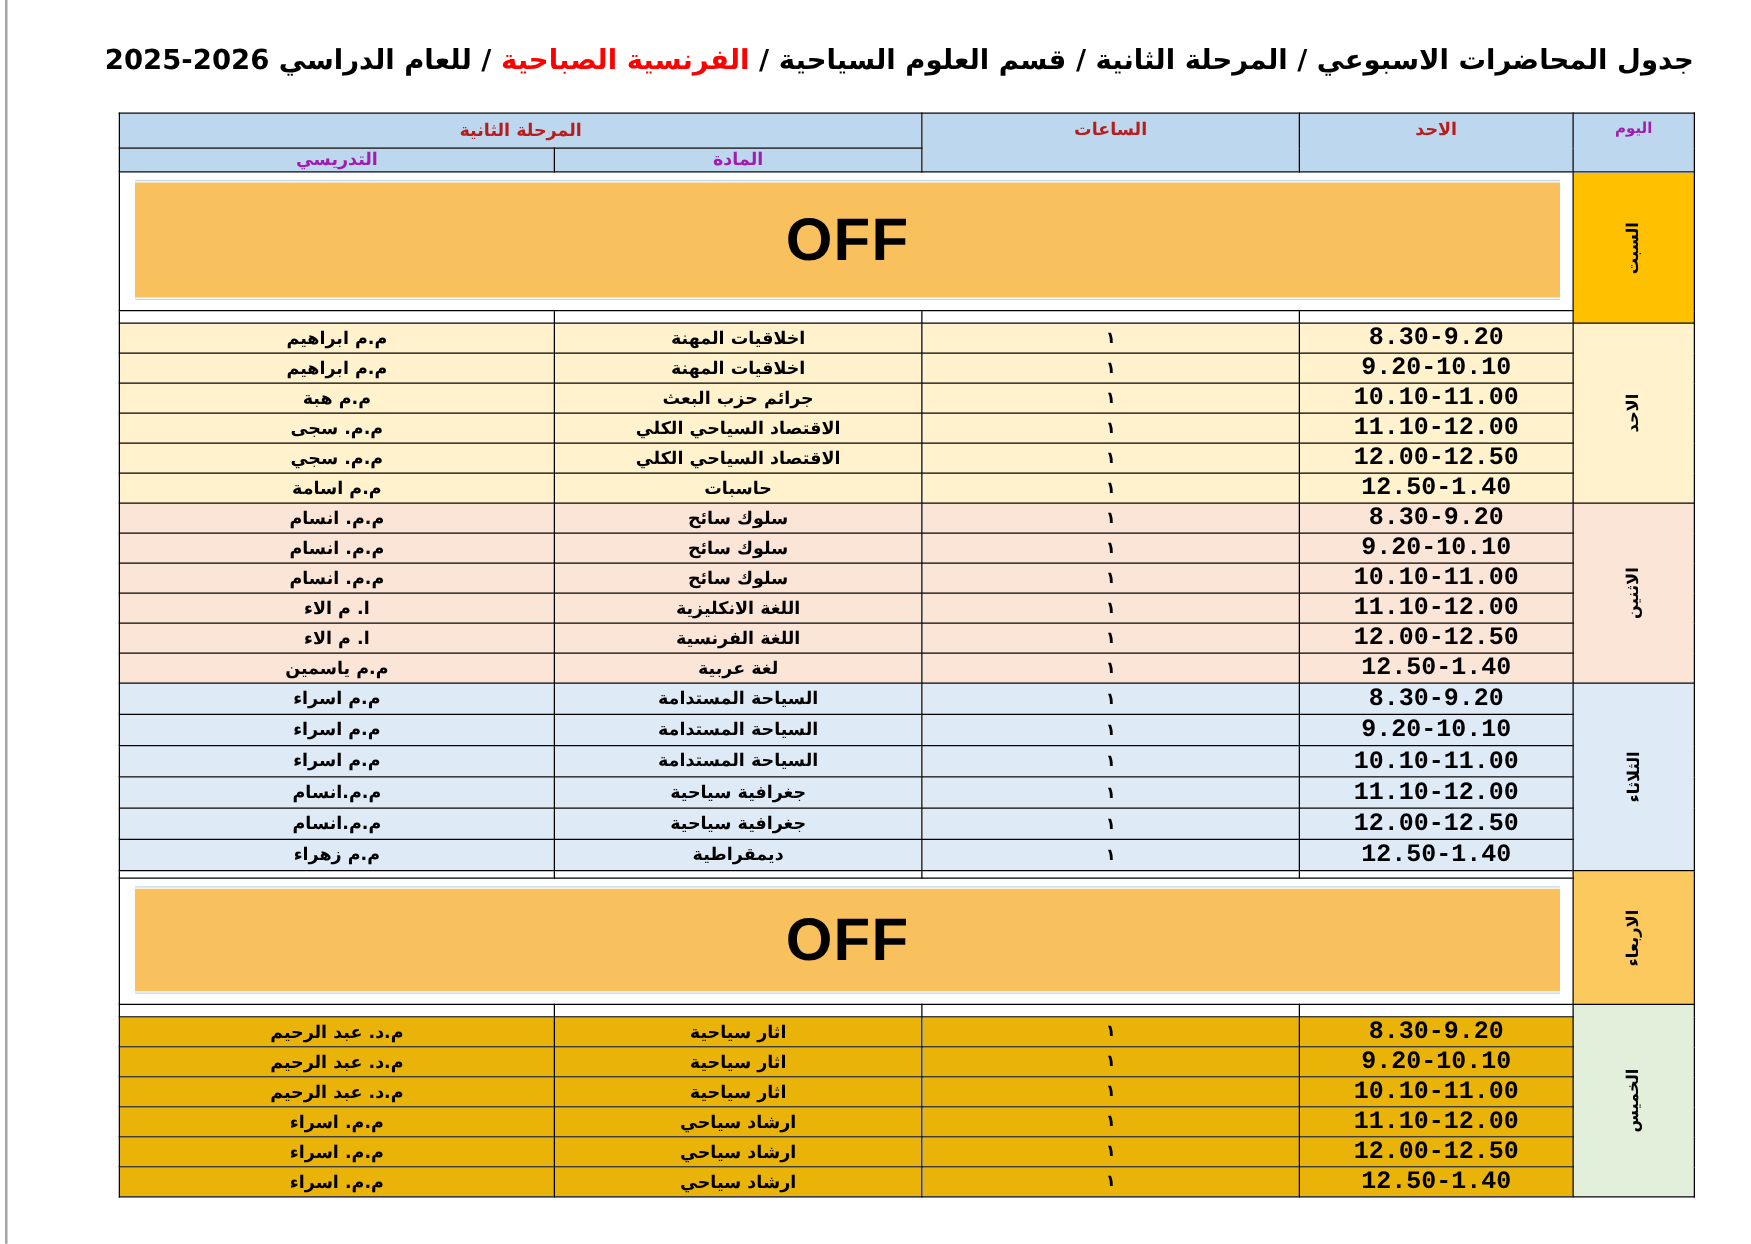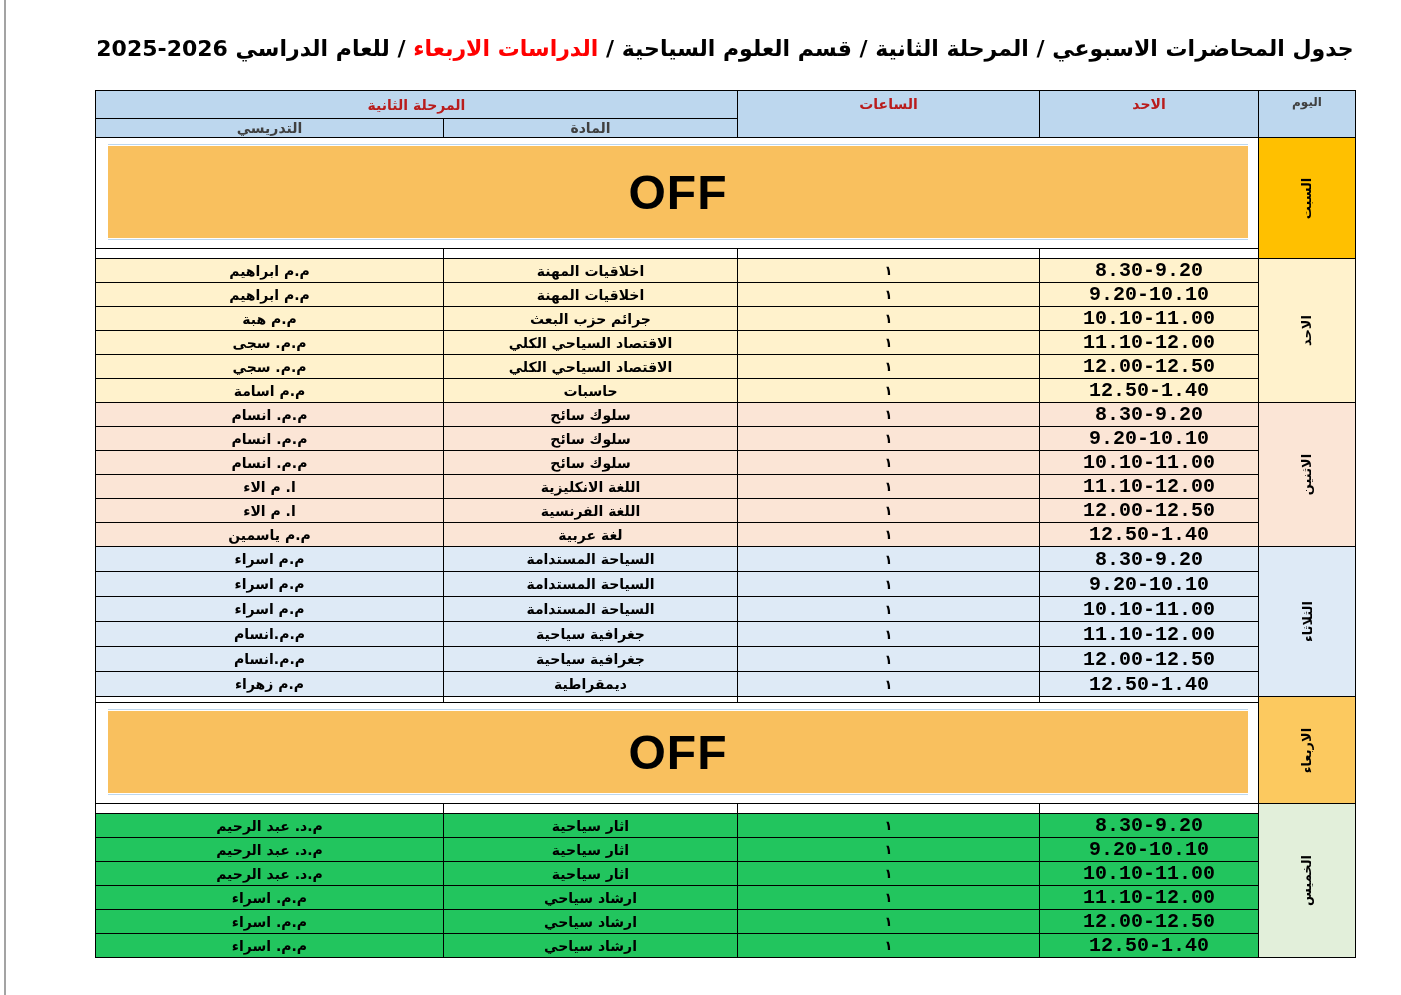--- a/index.html
+++ b/index.html
@@ -13,31 +13,31 @@
     direction:rtl;font-weight:bold;font-size:22px;color:#000;white-space:nowrap;
   }
   .title .red{color:#ff0000;}
   table.sched{
     position:absolute;left:95px;top:90px;width:1260px;
     border-collapse:collapse;table-layout:fixed;direction:rtl;
   }
   .sched td,.sched th{
     border:1px solid #000;padding:0;text-align:center;vertical-align:middle;overflow:hidden;
   }
-  .sched th{background:#BDD7EE;font-size:14px;font-weight:bold;color:#404040;}
+  .sched th{background:#BDD7EE;font-size:14px;font-weight:bold;color:#a21caf;}
   .sched th.hred{color:#b91c1c;}
   .sched tr.h1 th{height:27px;}
   .sched tr.h2 th{height:18px;}
   .sched th.span2{vertical-align:top;padding-top:5px;}
   .sched th.day-h{font-size:12px;vertical-align:top;padding-top:4px;}
   
   .sun td{background:#FFF2CC;}
   .mon td{background:#FBE5D6;}
   .tue td{background:#DEEAF6;}
-  .thu td{background:#22c55e;}
+  .thu td{background:#eab308;}
   .rh24 td{height:23px;}
   .rh25 td{height:24px;}
   .rh22 td{height:20px;}
   .gap10 td{height:9px;background:#fff;}
   .gap6 td{height:5px;background:#fff;}
   
   .cell-time{font-family:Liberation Mono, monospace;font-weight:bold;font-size:20px;color:#000;}
   .cell-hr{font-weight:bold;font-size:13px;color:#000;}
   .cell-sub,.cell-tch{font-weight:bold;font-size:14px;color:#000;}
   .day-cell{font-weight:bold;font-size:13px;color:#000;}
@@ -52,21 +52,21 @@
     height:100%;background:#F9C05E;display:flex;align-items:center;justify-content:center;
     font-family:"Liberation Sans",sans-serif;font-weight:600;font-size:48px;color:#000;letter-spacing:1px;
   }
 </style>
 </head>
 <body>
 
 <div class="left-line"></div>
 
 <div class="title">
-  <span>جدول المحاضرات الاسبوعي / المرحلة الثانية / قسم العلوم السياحية / </span><span class="red">الدراسات الاربعاء</span><span> / للعام الدراسي 2026-2025</span>
+  <span>جدول المحاضرات الاسبوعي / المرحلة الثانية / قسم العلوم السياحية / </span><span class="red">الفرنسية الصباحية</span><span> / للعام الدراسي 2026-2025</span>
 </div>
 
 <table class="sched">
   <colgroup>
     <col style="width:97px">
       <col style="width:219px">
       <col style="width:302px">
       <col style="width:294px">
       <col style="width:348px">
   </colgroup>

